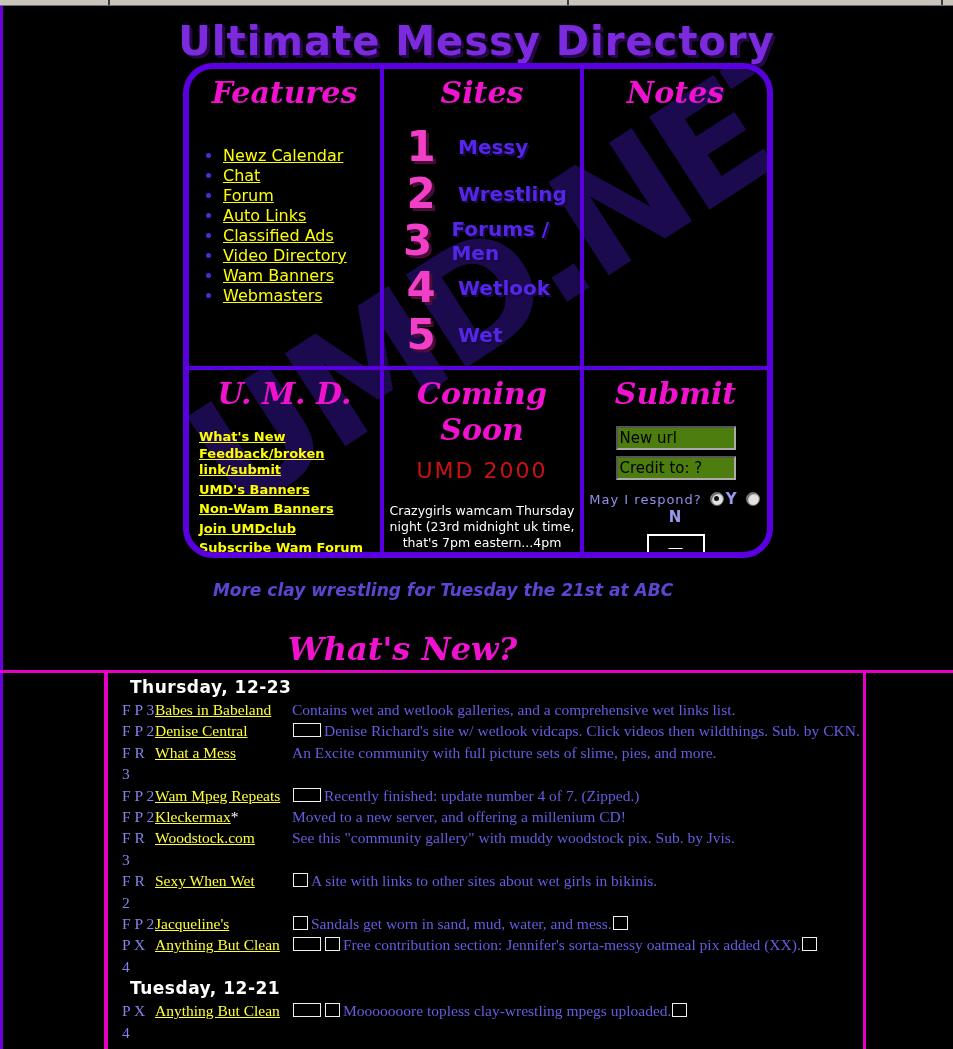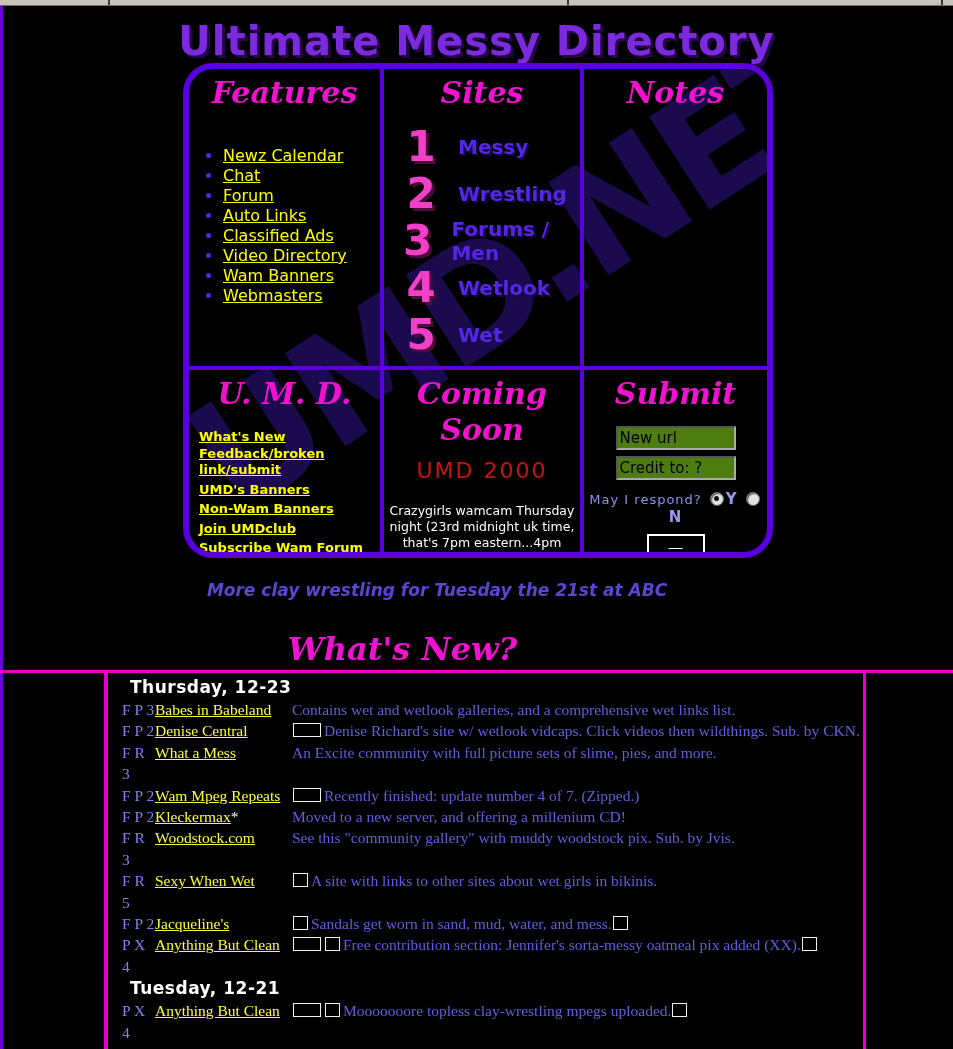--- a/index.html
+++ b/index.html
@@ -76,21 +76,21 @@
   .radio{display:inline-block;width:12px;height:12px;border-radius:50%;background:#e2e2e2;
     border:1px solid #666;box-shadow:inset 1px 1px 1px #555;position:relative;
     vertical-align:-2px;margin:0 2px 0 8px;cursor:pointer;}
   .radio.checked::after{content:"";position:absolute;left:3px;top:3px;width:5px;height:5px;
     border-radius:50%;background:#111;}
   .yn{font-weight:bold;font-size:15px;color:#9999ee;}
   .submit-btn{display:block;margin:8px auto 0;width:58px;height:25px;background:#000;
     border:2px solid #fff;color:#fff;font-size:14px;line-height:10px;cursor:pointer;}
 
   
-  .tagline{position:absolute;left:2px;top:580px;width:870px;text-align:center;
+  .tagline{position:absolute;left:8px;top:580px;width:870px;text-align:center;
     font-size:17px;font-weight:bold;font-style:italic;color:#5a46d0;}
   .wn-header{position:absolute;left:0;top:630px;width:805px;text-align:center;
     font-family:"DejaVu Serif",serif;font-style:italic;font-weight:bold;
     color:#f012ce;font-size:32px;}
 
   
   .wn-topline{position:absolute;left:0;top:670px;width:953px;height:3px;background:#e400c4;}
   .wn-box{position:absolute;left:104px;top:673px;width:741px;height:376px;box-sizing:content-box;
     border-left:4px solid #e400c4;border-right:3px solid #e400c4;overflow:hidden;
     padding:3px 0 0 14px;}
@@ -235,21 +235,21 @@
         <span class="wn-codes">F P 2</span>
         <span class="wn-name"><a>Kleckermax</a><span class="wn-suffix">*</span></span>
         <span class="wn-desc"><span>Moved to a new server, and offering a millenium CD!</span></span>
       </div>
       <div class="wn-row">
         <span class="wn-codes">F R 3</span>
         <span class="wn-name"><a>Woodstock.com</a></span>
         <span class="wn-desc"><span>See this "community gallery" with muddy woodstock pix. Sub. by Jvis.</span></span>
       </div>
       <div class="wn-row">
-        <span class="wn-codes">F R 5</span>
+        <span class="wn-codes">F R 2</span>
         <span class="wn-name"><a>Sexy When Wet</a></span>
         <span class="wn-desc"><span class="bx small"></span><span>A site with links to other sites about wet girls in bikinis.</span></span>
       </div>
       <div class="wn-row">
         <span class="wn-codes">F P 2</span>
         <span class="wn-name"><a>Jacqueline's</a></span>
         <span class="wn-desc"><span class="bx small"></span><span>Sandals get worn in sand, mud, water, and mess.</span><span class="bx small"></span></span>
       </div>
       <div class="wn-row">
         <span class="wn-codes">P X 4</span>

